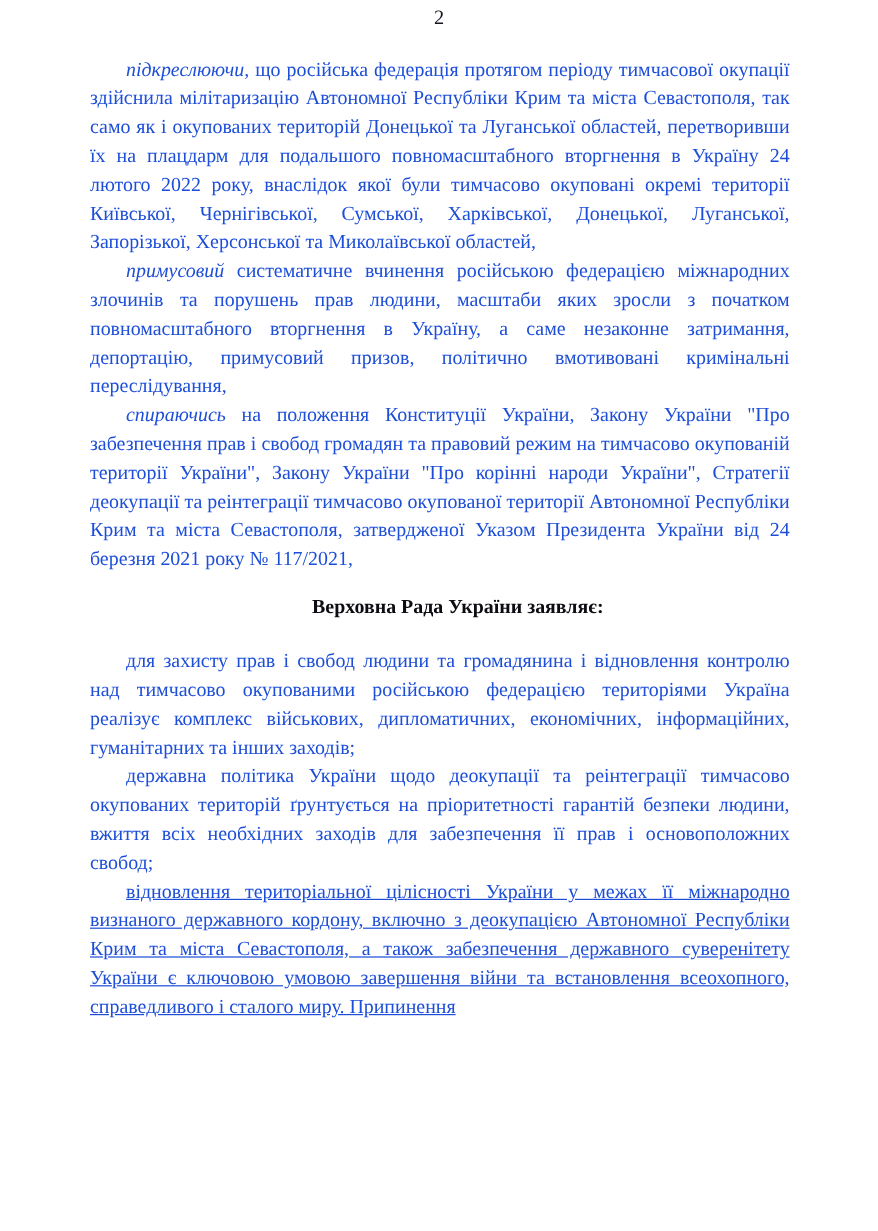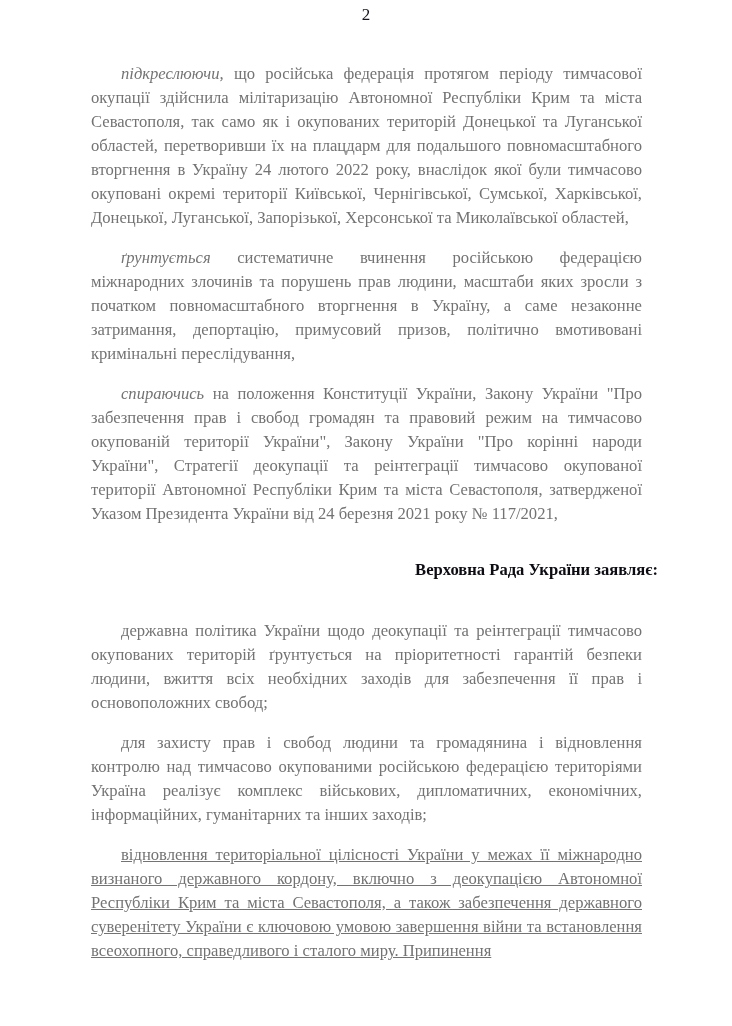--- a/index.html
+++ b/index.html
@@ -27,68 +27,68 @@
     line-height: 20px;
     color: #16161e;
   }
   .body-area {
     position: absolute;
     left: 75px;
     top: 46px;
     width: 583px;
   }
   p.para {
-    margin: 16px;
+    margin: 0;
     text-align: justify;
     text-justify: inter-word;
     text-indent: 30px;
     font-size: 16.6px;
     line-height: 24px;
-    color: #737373;
+    color: #1d4ed8;
     hyphens: none;
     -webkit-hyphens: none;
   }
   p.para:last-child {
     text-align: justify;
     text-decoration: underline;
   }
   .lead {
     font-style: italic;
   }
   .declaration {
     margin: 0;
     text-indent: 30px;
     font-weight: bold;
     font-size: 16.6px;
     line-height: 24px;
     padding-top: 16px;
     padding-bottom: 21px;
     color: #0c0c12;
-    text-align: right;
+    text-align: center;
   }
 </style>
 </head>
 <body>
 
 <div class="page">
 
   <div class="page-number">2</div>
 
   <div class="body-area">
 
     <p class="para"><span class="lead">підкреслюючи,</span><span> що російська федерація протягом періоду тимчасової окупації здійснила мілітаризацію Автономної Республіки Крим та міста Севастополя, так само як і окупованих територій Донецької та Луганської областей, перетворивши їх на плацдарм для подальшого повномасштабного вторгнення в Україну 24 лютого 2022 року, внаслідок якої були тимчасово окуповані окремі території Київської, Чернігівської, Сумської, Харківської, Донецької, Луганської, Запорізької, Херсонської та Миколаївської областей,</span></p>
 
-    <p class="para"><span class="lead">ґрунтується</span><span> систематичне вчинення російською федерацією міжнародних злочинів та порушень прав людини, масштаби яких зросли з початком повномасштабного вторгнення в Україну, а саме незаконне затримання, депортацію, примусовий призов, політично вмотивовані кримінальні переслідування,</span></p>
+    <p class="para"><span class="lead">примусовий</span><span> систематичне вчинення російською федерацією міжнародних злочинів та порушень прав людини, масштаби яких зросли з початком повномасштабного вторгнення в Україну, а саме незаконне затримання, депортацію, примусовий призов, політично вмотивовані кримінальні переслідування,</span></p>
 
     <p class="para"><span class="lead">спираючись</span><span> на положення Конституції України, Закону України "Про забезпечення прав і свобод громадян та правовий режим на тимчасово окупованій території України", Закону України "Про корінні народи України", Стратегії деокупації та реінтеграції тимчасово окупованої території Автономної Республіки Крим та міста Севастополя, затвердженої Указом Президента України від 24 березня 2021 року № 117/2021,</span></p>
 
 
 
     <p class="declaration">Верховна Рада України заявляє:</p>
 
+    <p class="para"><span>для захисту прав і свобод людини та громадянина і відновлення контролю над тимчасово окупованими російською федерацією територіями Україна реалізує комплекс військових, дипломатичних, економічних, інформаційних, гуманітарних та інших заходів;</span></p>
+
     <p class="para"><span>державна політика України щодо деокупації та реінтеграції тимчасово окупованих територій ґрунтується на пріоритетності гарантій безпеки людини, вжиття всіх необхідних заходів для забезпечення її прав і основоположних свобод;</span></p>
-
-    <p class="para"><span>для захисту прав і свобод людини та громадянина і відновлення контролю над тимчасово окупованими російською федерацією територіями Україна реалізує комплекс військових, дипломатичних, економічних, інформаційних, гуманітарних та інших заходів;</span></p>
 
     <p class="para"><span>відновлення територіальної цілісності України у межах її міжнародно визнаного державного кордону, включно з деокупацією Автономної Республіки Крим та міста Севастополя, а також забезпечення державного суверенітету України є ключовою умовою завершення війни та встановлення всеохопного, справедливого і сталого миру. Припинення</span></p>
 
   </div>
 </div>
 
 </body></html>

